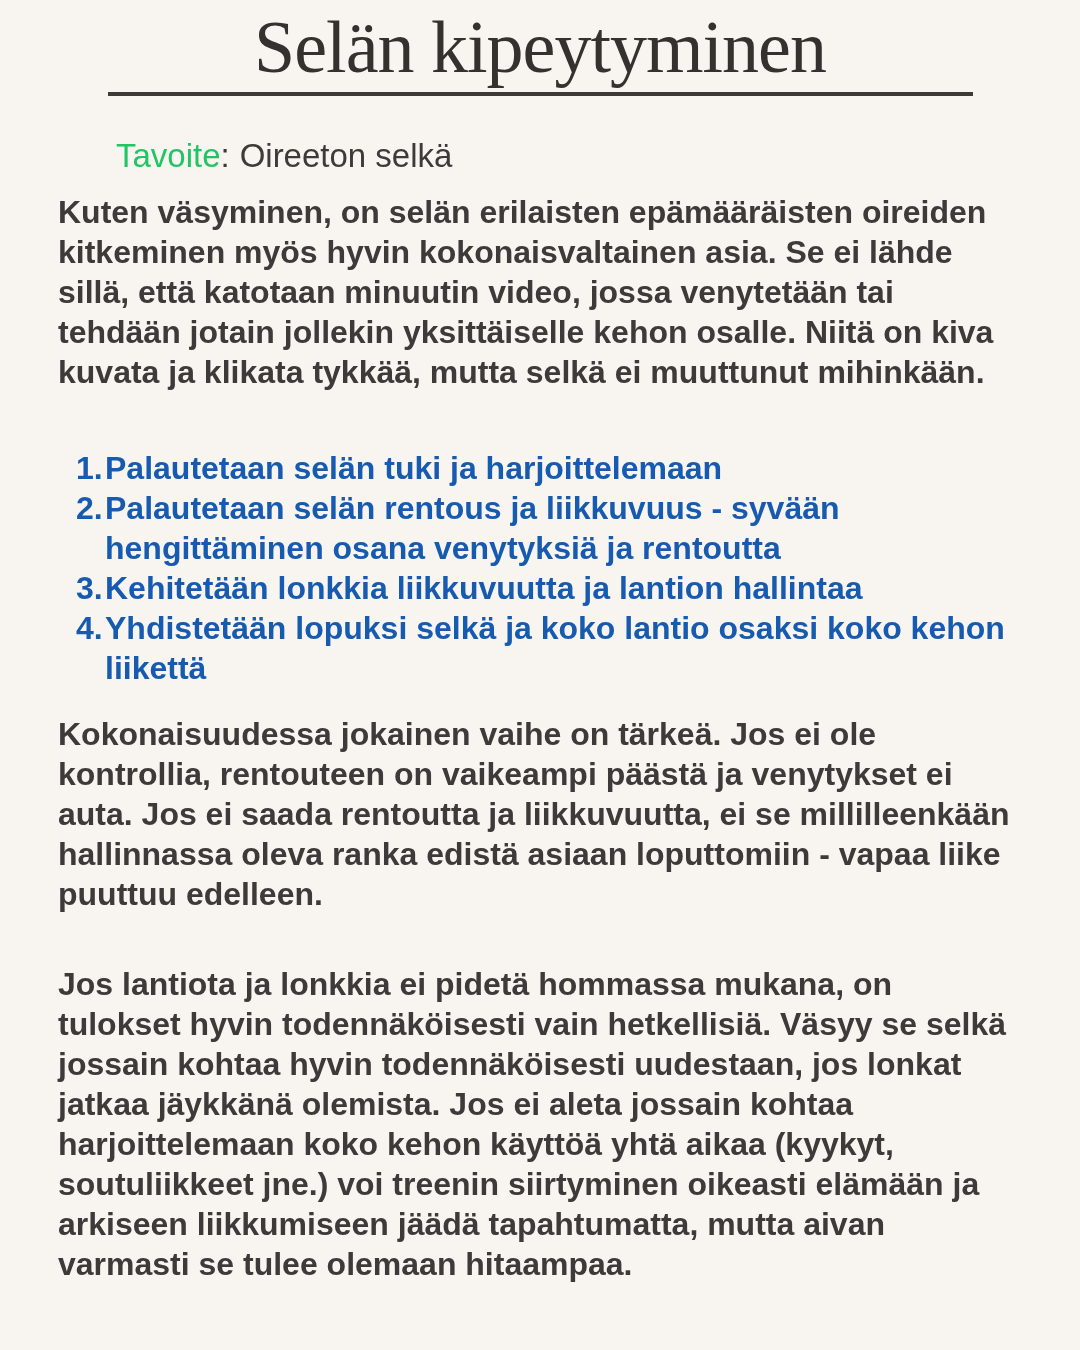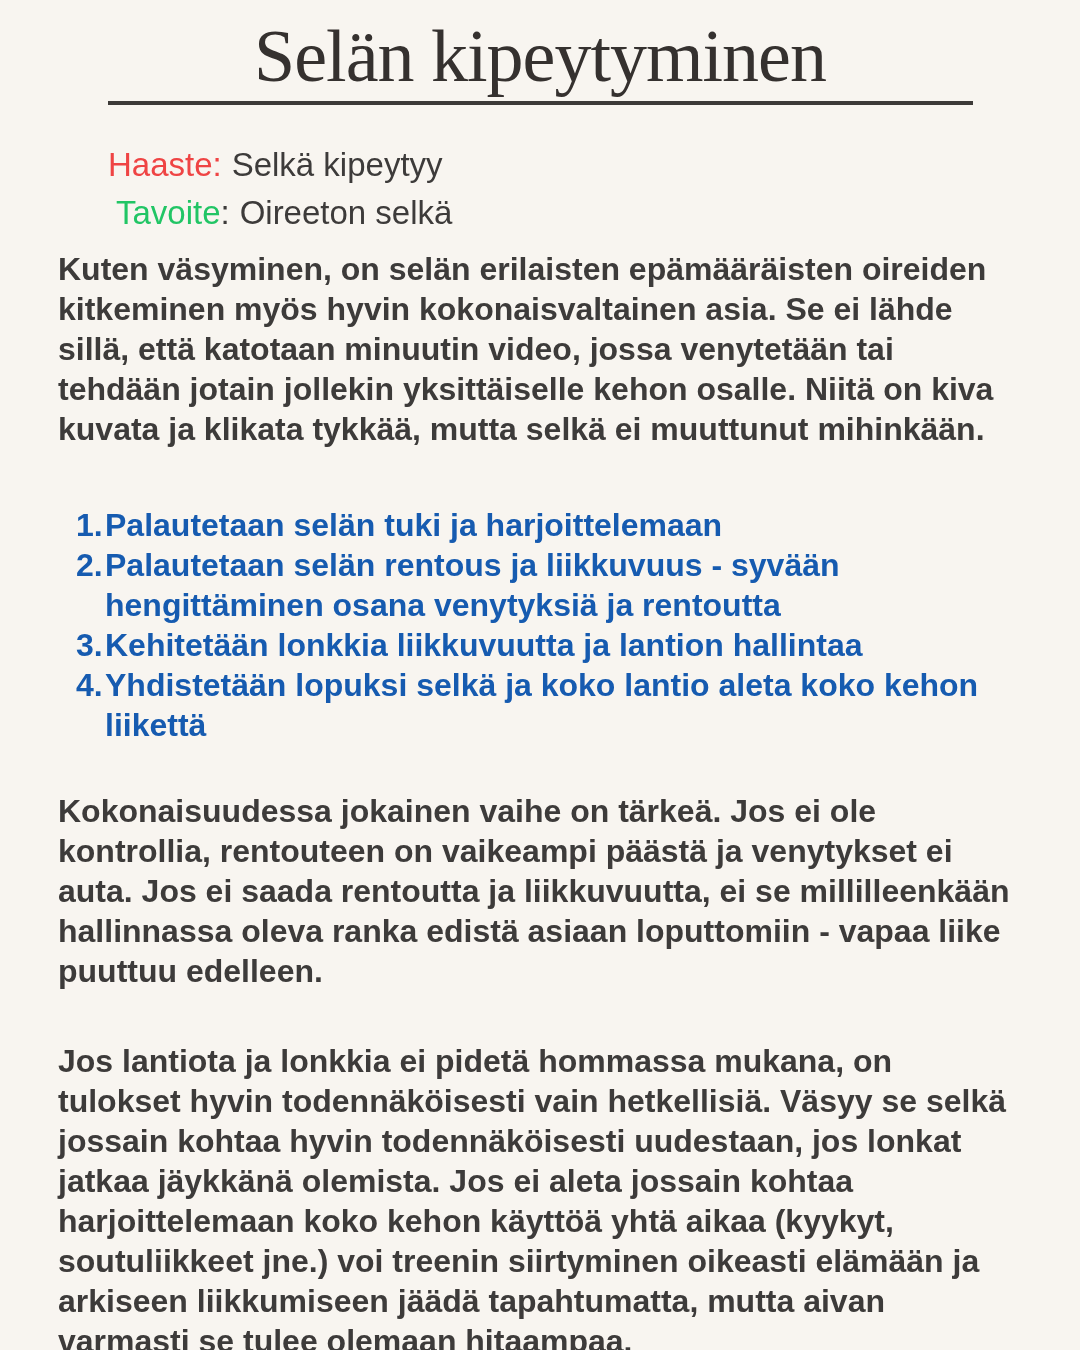--- a/index.html
+++ b/index.html
@@ -8,21 +8,21 @@
     height: 1350px;
     background: var(--c-background, #f8f5f0);
     font-family: "Liberation Sans", "DejaVu Sans", sans-serif;
     color: var(--c-body, #3d3b3a);
     overflow: hidden;
   }
   .page {
     width: 1080px;
     height: 1350px;
     box-sizing: border-box;
-    padding-top: 13px;
+    padding-top: 4px;
   }
   .title {
     margin: 0;
     text-align: center;
     font-family: "Liberation Serif", "DejaVu Serif", serif;
     font-weight: 500;
     font-size: 74px;
     line-height: 86px;
     color: var(--c-title, #35312f);
     letter-spacing: -1px;
@@ -46,44 +46,41 @@
   .summary .sep { color: var(--c-body, #3d3b3a); }
   .content {
     padding: 0 62px 0 58px;
     font-size: 32px;
     line-height: 40px;
     font-weight: 700;
   }
   .para { margin: 0; }
   .p1 { margin-top: 12px; }
   .list-intro { margin-top: 36px; }
-  .p2 { margin-top: 46px; }
+  .p2 { margin-top: 26px; }
   .p3 { margin-top: 50px; }
   ol.action-list {
     list-style: none;
     margin: 56px 0 0 18px;
     padding: 0;
     color: var(--c-list, #165bb0);
   }
   ol.action-list li { display: flex; }
   ol.action-list .num { flex: 0 0 29px; width: 29px; }
   ol.action-list .txt { flex: 1 1 auto; }
 </style>
 </head>
 <body>
 
 <div class="page">
 
   <h1 class="title">Selän kipeytyminen</h1>
   <hr class="title-rule">
 
   <div class="summary">
-    <div>
-      <span class="label-challenge">Haaste:</span><span class="value">Selkä kipeytyy</span>
-    </div>
     <div>
       <span class="label-goal">Tavoite</span><span class="sep">:</span><span class="value">Oireeton selkä</span>
     </div>
   </div>
 
   <div class="content">
     <p class="para p1">Kuten väsyminen, on selän erilaisten epämääräisten oireiden kitkeminen myös hyvin kokonaisvaltainen asia. Se ei lähde sillä, että katotaan minuutin video, jossa venytetään tai tehdään jotain jollekin yksittäiselle kehon osalle. Niitä on kiva kuvata ja klikata tykkää, mutta selkä ei muuttunut mihinkään.</p>
 
 
     <ol class="action-list">
@@ -94,21 +91,21 @@
       <li>
         <span class="num">2.</span>
         <span class="txt">Palautetaan selän rentous ja liikkuvuus - syvään hengittäminen osana venytyksiä ja rentoutta</span>
       </li>
       <li>
         <span class="num">3.</span>
         <span class="txt">Kehitetään lonkkia liikkuvuutta ja lantion hallintaa</span>
       </li>
       <li>
         <span class="num">4.</span>
-        <span class="txt">Yhdistetään lopuksi selkä ja koko lantio aleta koko kehon liikettä</span>
+        <span class="txt">Yhdistetään lopuksi selkä ja koko lantio osaksi koko kehon liikettä</span>
       </li>
     </ol>
 
     <p class="para p2">Kokonaisuudessa jokainen vaihe on tärkeä. Jos ei ole kontrollia, rentouteen on vaikeampi päästä ja venytykset ei auta. Jos ei saada rentoutta ja liikkuvuutta, ei se millilleenkään hallinnassa oleva ranka edistä asiaan loputtomiin - vapaa liike puuttuu edelleen.</p>
 
     <p class="para p3">Jos lantiota ja lonkkia ei pidetä hommassa mukana, on tulokset hyvin todennäköisesti vain hetkellisiä. Väsyy se selkä jossain kohtaa hyvin todennäköisesti uudestaan, jos lonkat jatkaa jäykkänä olemista. Jos ei aleta jossain kohtaa harjoittelemaan koko kehon käyttöä yhtä aikaa (kyykyt, soutuliikkeet jne.) voi treenin siirtyminen oikeasti elämään ja arkiseen liikkumiseen jäädä tapahtumatta, mutta aivan varmasti se tulee olemaan hitaampaa.</p>
   </div>
 
 </div>
 

